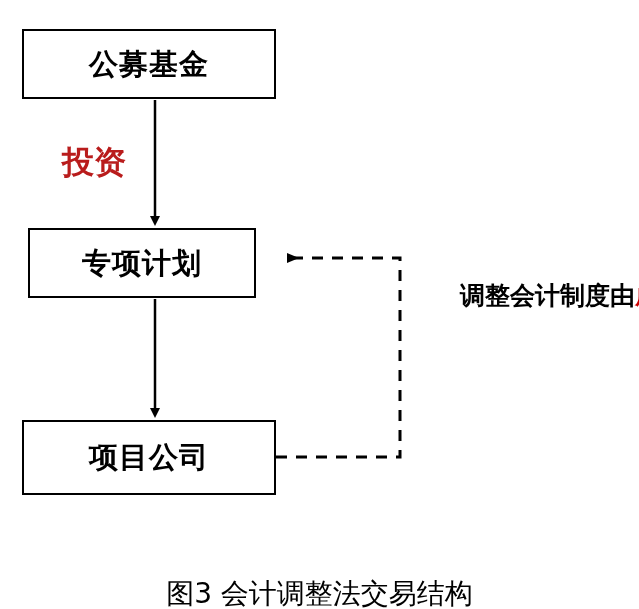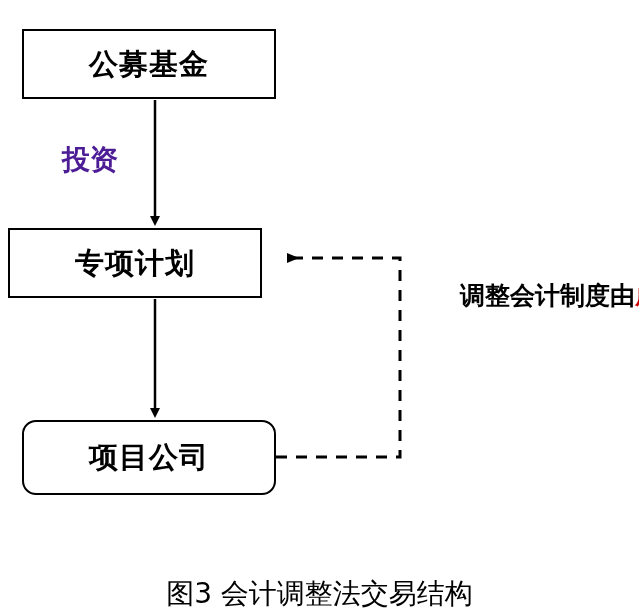--- a/index.html
+++ b/index.html
@@ -33,30 +33,30 @@
   }
   .node-label {
     font-size: 29px;
     font-weight: bold;
     letter-spacing: 1px;
     line-height: 1;
     color: #000000;
     white-space: nowrap;
   }
   #node-fund   { left: 22px;  top: 29px;  width: 254px; height: 70px; }
-  #node-plan   { left: 8px;  top: 228px; width: 254px; height: 70px; }
-  #node-project{ left: 22px;  top: 420px; width: 254px; height: 75px; border-radius: 14px; }
+  #node-plan   { left: 28px;  top: 228px; width: 228px; height: 70px; }
+  #node-project{ left: 22px;  top: 420px; width: 254px; height: 75px; }
 
   .edge-label {
     position: absolute;
-    font-size: 28px;
+    font-size: 32px;
     font-weight: bold;
     line-height: 1;
     white-space: nowrap;
-    color: #4c1d95;
+    color: #b91c1c;
   }
   #edge-label-invest { left: 62px; top: 146px; }
   #edge-label-equity { left: 40px; top: 341px; }
 
   #svg-connectors {
     position: absolute;
     left: 0;
     top: 0;
     width: 639px;
     height: 609px;

